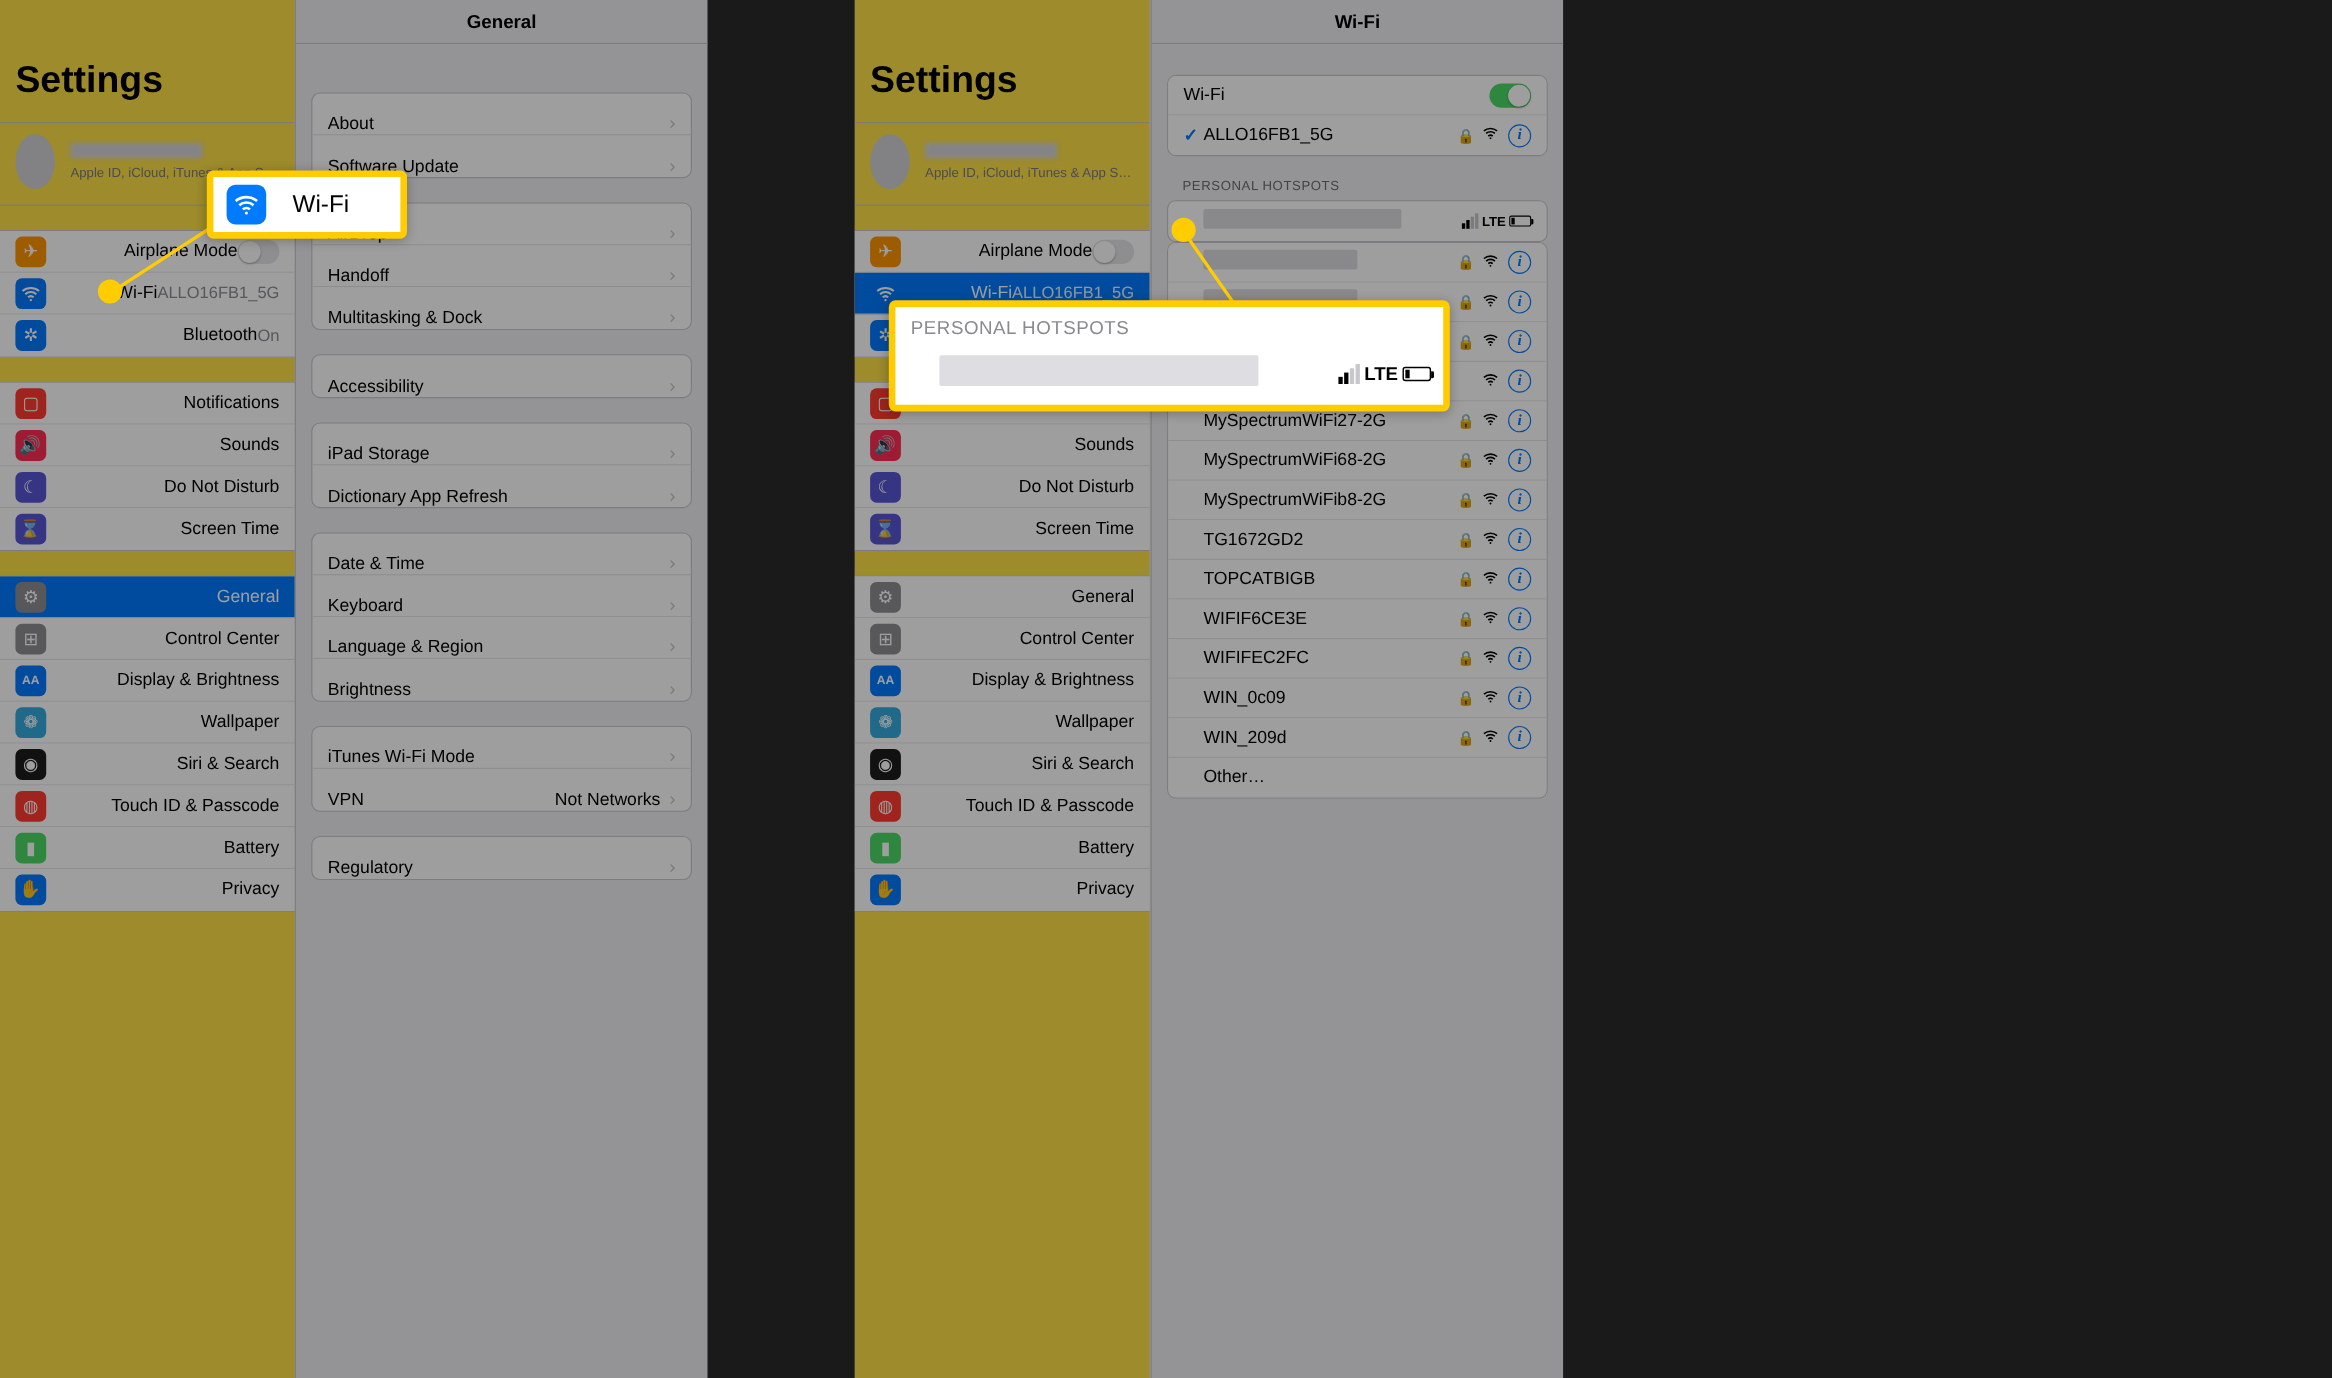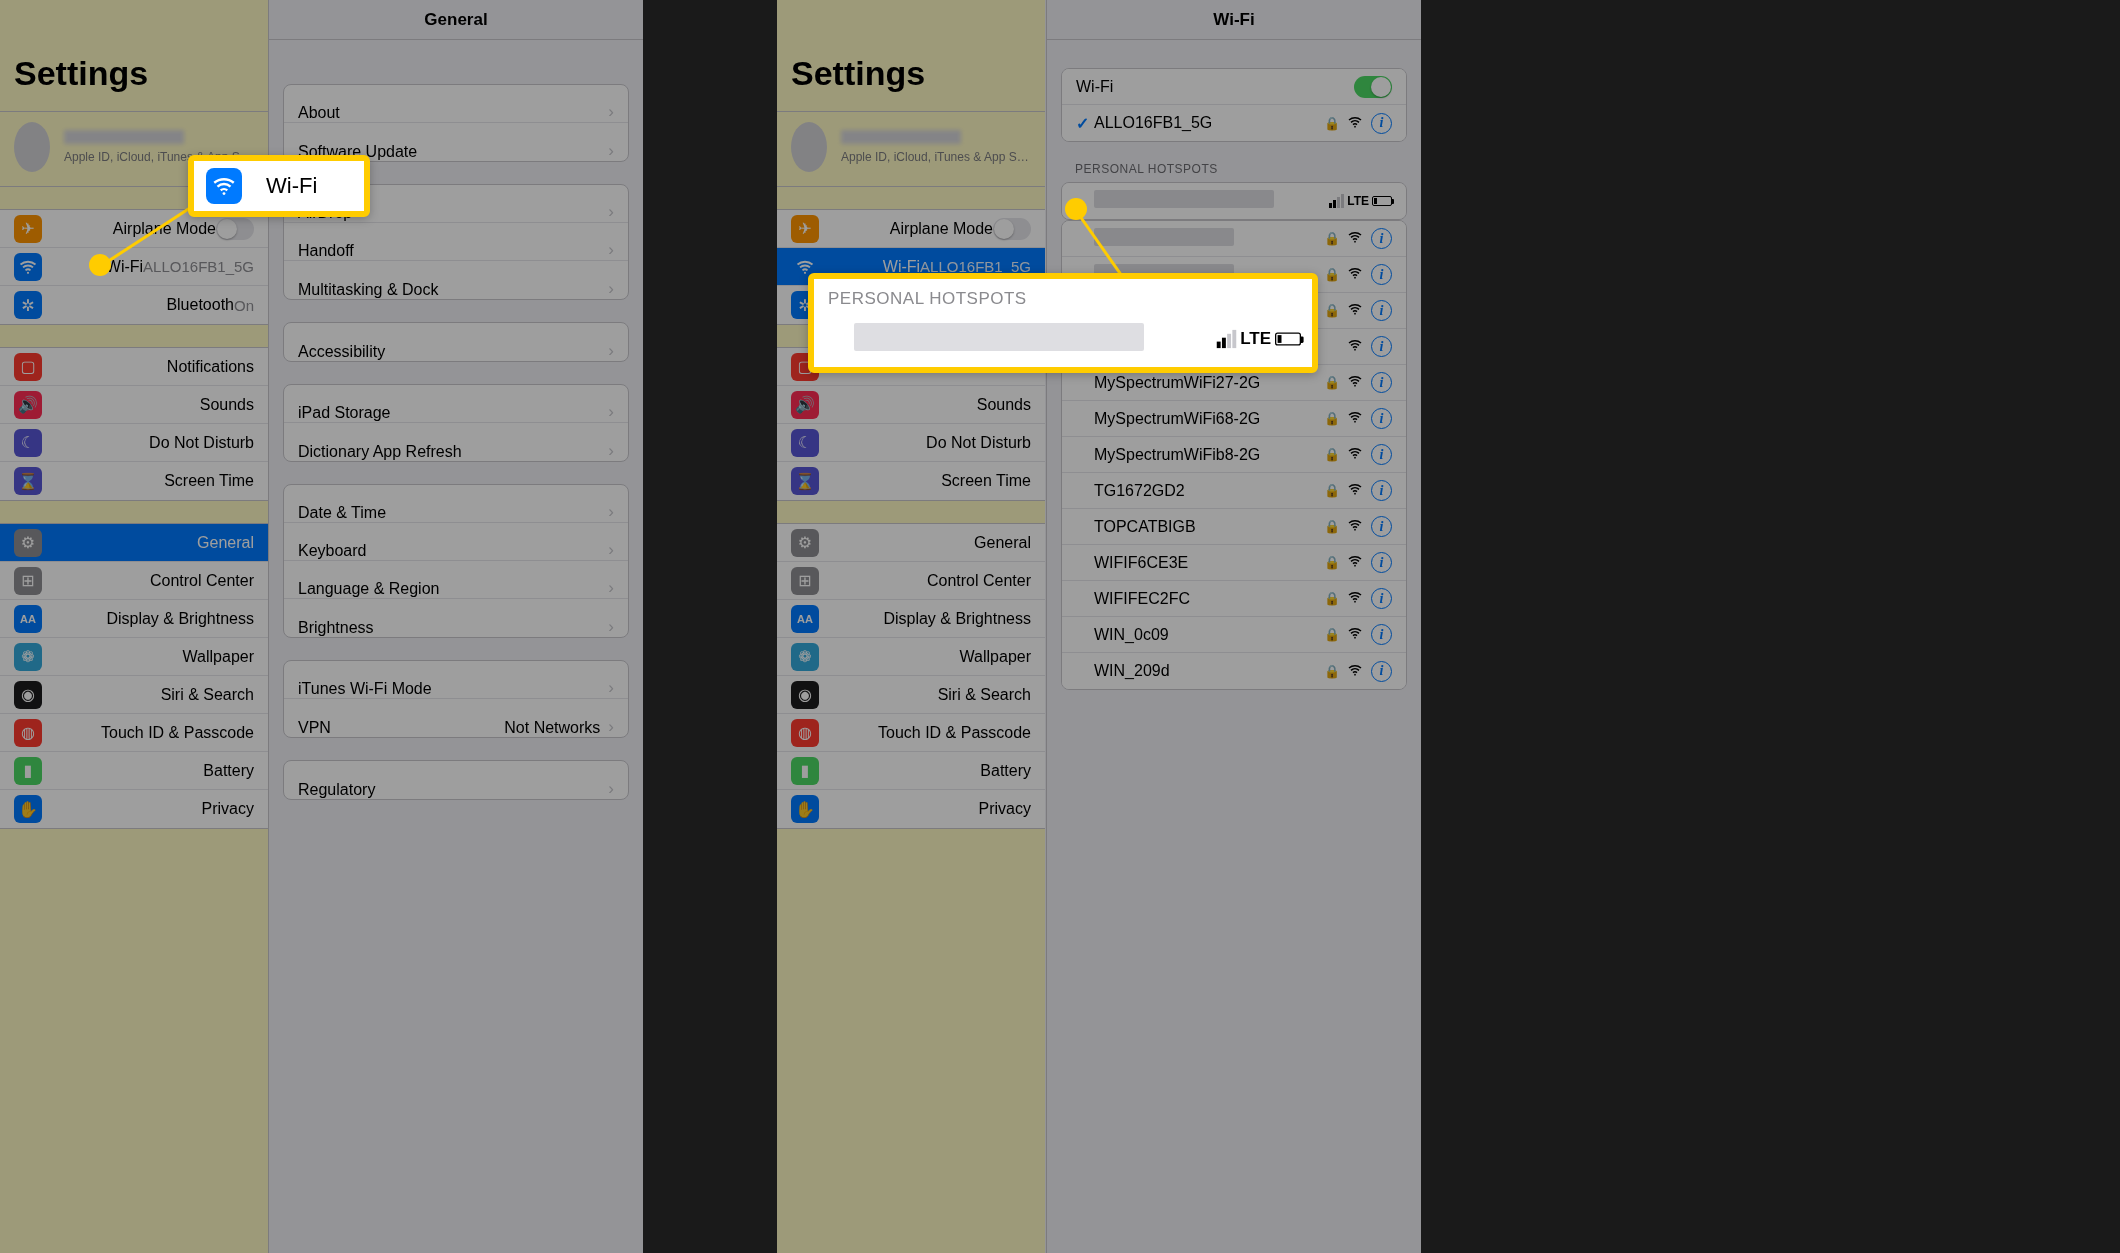--- a/index.html
+++ b/index.html
@@ -6,21 +6,21 @@
   html, body { width: 2120px; height: 1253px; background: #2a2a2a; position: relative; }
 
   .overlay { position:absolute; inset:0; background: rgba(0,0,0,0.38); pointer-events:none; z-index:50; }
 
   .screen { position: absolute; top: 0; height: 1253px; background: #efeff4; overflow: hidden; }
   .screenA { left: 0;   width: 643px; }
   .screenB { left: 777px; width: 643px; }
   .detailA { position:absolute; left:268px; top:0; width:375px; height:1253px; background:#efeff4; border-left:1px solid #c8c7cc;}
   .detailB { position:absolute; left:1046px; top:0; width:375px; height:1253px; background:#efeff4; border-left:1px solid #c8c7cc;}
 
-  .sidebar { width: 268px; height: 100%; background:#fef9c3; }
+  .sidebar { width: 268px; height: 100%; background:#fde047; }
   .navtitle { height:40px; text-align:center; font-weight:600; font-size:17px; line-height:40px; border-bottom:1px solid #c8c7cc;}
   .h1 { font-size:34px; font-weight:700; padding:14px 14px 18px; }
   .hr-full { height:1px; background:#c8c7cc; }
 
   .account { display:flex; align-items:center; gap:14px; padding:10px 14px 14px; }
   .avatar { width:50px; height:50px; border-radius:50%; background:#d2d2d6; }
   .acct-name { width:120px; height:14px; background:#d6d6da; margin-bottom:6px; filter:blur(2px);}
   .acct-sub { font-size:12px; color:#7c7c80; white-space:nowrap; overflow:hidden; text-overflow:ellipsis; max-width:190px;}
 
   .group { margin-top:22px; background:#fff; border-top:1px solid #c8c7cc; border-bottom:1px solid #c8c7cc; }
@@ -534,20 +534,24 @@
         <span style="width:18px"></span>
         <span class="net-name">WIN_209d</span>
         <span class="lock">🔒</span>
         <span class="wifi-ic"><svg width="16" height="16" viewBox="0 0 24 24" fill="none" stroke="#000" stroke-width="2.2">
             <path d="M3 9a14 14 0 0 1 18 0"></path>
             <path d="M6 12.5a9 9 0 0 1 12 0"></path>
             <path d="M9 16a4.5 4.5 0 0 1 6 0"></path>
             <circle cx="12" cy="19" r="1.3" fill="#000" stroke="none"></circle>
           </svg></span>
         <span class="info">i</span>
+      </div>
+      <div class="wifi-row">
+        <span style="width:18px"></span>
+        <span class="net-name">Other…</span>
       </div>
     </div>
 
 </div>
 
 <div class="overlay"></div>
 
 <div class="dot" style="left:89px; top:254px;"></div>
 <div class="leader" style="left:100px; top:265px; width:110px; transform:rotate(-33deg);"></div>
 <div class="callout" style="left:188px; top:155px; width:182px; height:62px; display:flex; align-items:center; padding:0 12px; gap:12px;">

